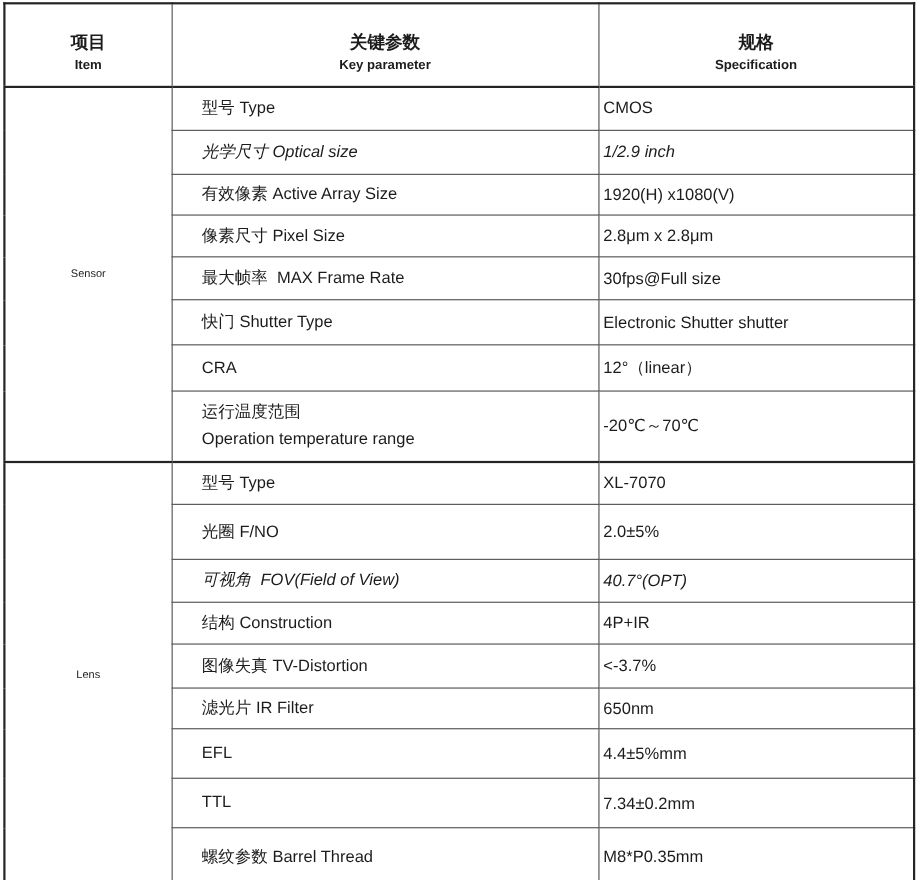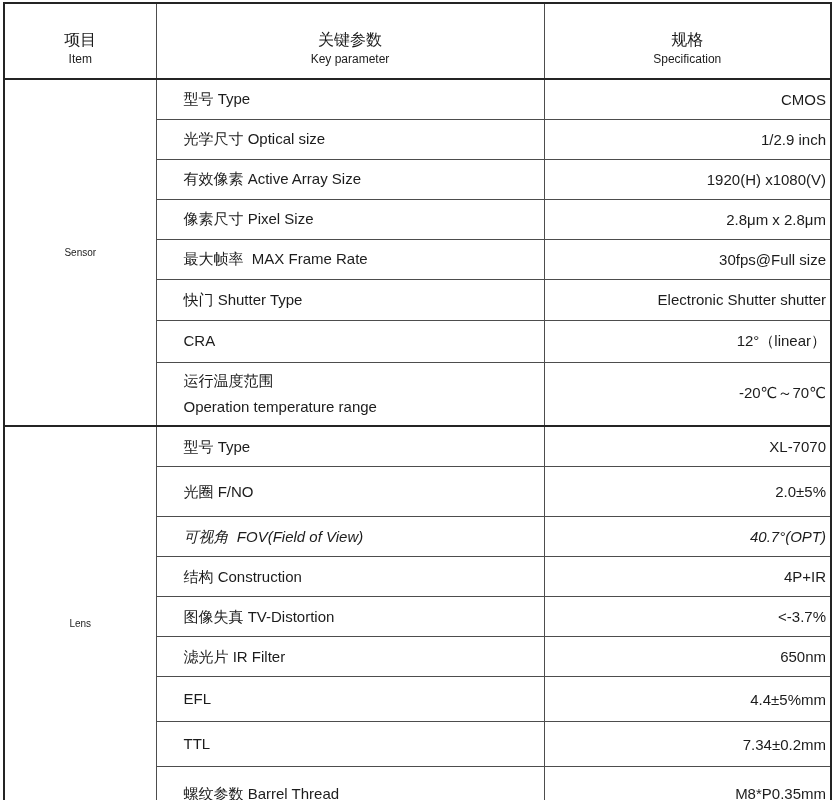--- a/index.html
+++ b/index.html
@@ -21,21 +21,21 @@
     background: #ffffff;
     font-size: 15px;
     vertical-align: middle;
   }
   
   table.spec-table { border: 2px solid #242424; }
   
   tr.header-row th {
     border-bottom: 2px solid #242424;
     text-align: center;
-    font-weight: normal;
+    font-weight: bold;
     padding: 24px 4px 9px 4px;
   }
   .hdr-zh { font-size: 16px; line-height: 1.45; }
   .hdr-en { font-size: 12px; line-height: 1.45; }
 
   
   tr.section-start td { border-top: 2px solid #242424; }
 
   td.item-cell {
     text-align: center;
@@ -43,22 +43,22 @@
     font-size: 10px;
   }
   td.param-cell {
     text-align: left;
     padding-left: 27px;
     padding-right: 6px;
     white-space: pre-wrap;
     line-height: 1.7;
   }
   td.spec-cell {
-    text-align: right;
-    padding: 11px 4px;
+    text-align: left;
+    padding: 0 4px;
   }
 </style>
 </head>
 <body>
 
 <table class="spec-table">
   <colgroup>
     <col style="width:152px">
     <col style="width:388px">
     <col style="width:287px">
@@ -78,21 +78,21 @@
         <div class="hdr-en">Specification</div>
       </th>
     </tr>
   </thead>
   <tbody id="spec-body">
   <tr style="height: 40px;">
         <td class="item-cell" rowspan="8">Sensor</td>
         <td class="param-cell"><div>型号 Type</div></td>
         <td class="spec-cell">CMOS</td>
       </tr>
-      <tr style="height: 40px;">
+      <tr style="height: 40px; font-style: italic;">
         <td class="param-cell"><div>光学尺寸 Optical size</div></td>
         <td class="spec-cell">1/2.9 inch</td>
       </tr>
       <tr style="height: 37px;">
         <td class="param-cell"><div>有效像素 Active Array Size</div></td>
         <td class="spec-cell">1920(H) x1080(V)</td>
       </tr>
       <tr style="height: 38px;">
         <td class="param-cell"><div>像素尺寸 Pixel Size</div></td>
         <td class="spec-cell">2.8μm x 2.8μm</td>

